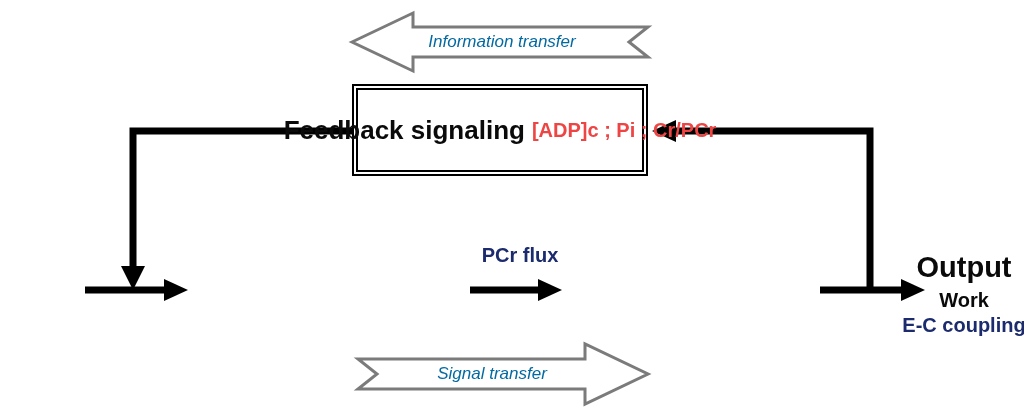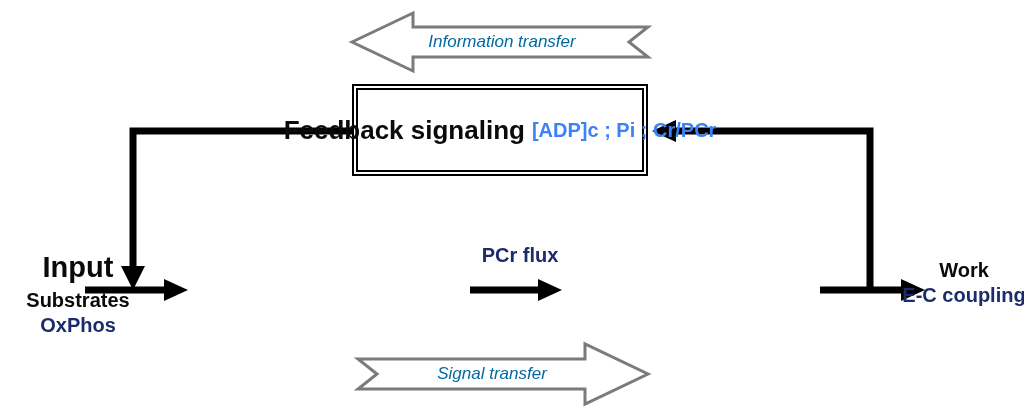--- a/index.html
+++ b/index.html
@@ -41,21 +41,21 @@
   .node-title {
     font-size: 26px;
     font-weight: bold;
     color: #0a0a0a;
     line-height: 1;
     white-space: nowrap;
   }
   .node-sub {
     font-size: 20px;
     font-weight: bold;
-    color: #3b82f6;
+    color: #ef4444;
     line-height: 1;
     white-space: nowrap;
   }
 
   .arrow-label {
     position: absolute;
     display: flex;
     align-items: center;
     justify-content: center;
     font-style: italic;
@@ -137,24 +137,20 @@
     <div class="node-inner">
       <div class="node-title">Feedback signaling</div>
       <div class="node-sub">[ADP]c ; Pi ; Cr/PCr</div>
     </div>
   </div>
 
 
 
   <div class="flux-label" style="left:470px; top:244px; width:100px;">PCr flux</div>
 
-  <div class="side-group" style="left:0px; top:252px; width:156px;">
-    <div class="side-title">Input</div>
-    <div class="side-sub">Substrates</div>
-    <div class="side-blue">OxPhos</div>
-  </div>
 
   <div class="side-group" style="left:904px; top:252px; width:120px;">
+    <div class="side-title">Output</div>
     <div class="side-sub">Work</div>
     <div class="side-blue">E-C coupling</div>
   </div>
 
 </div>
 
 </body></html>

